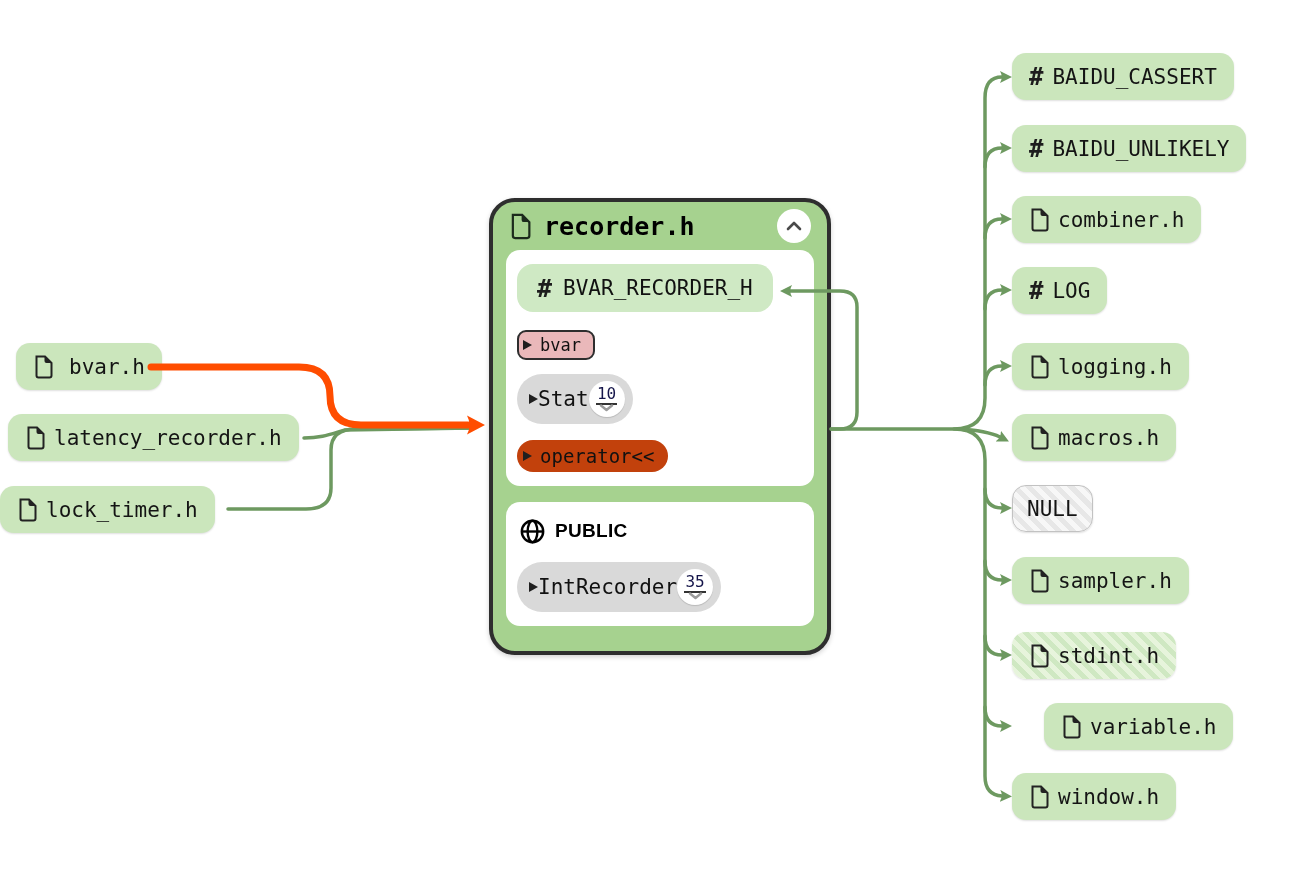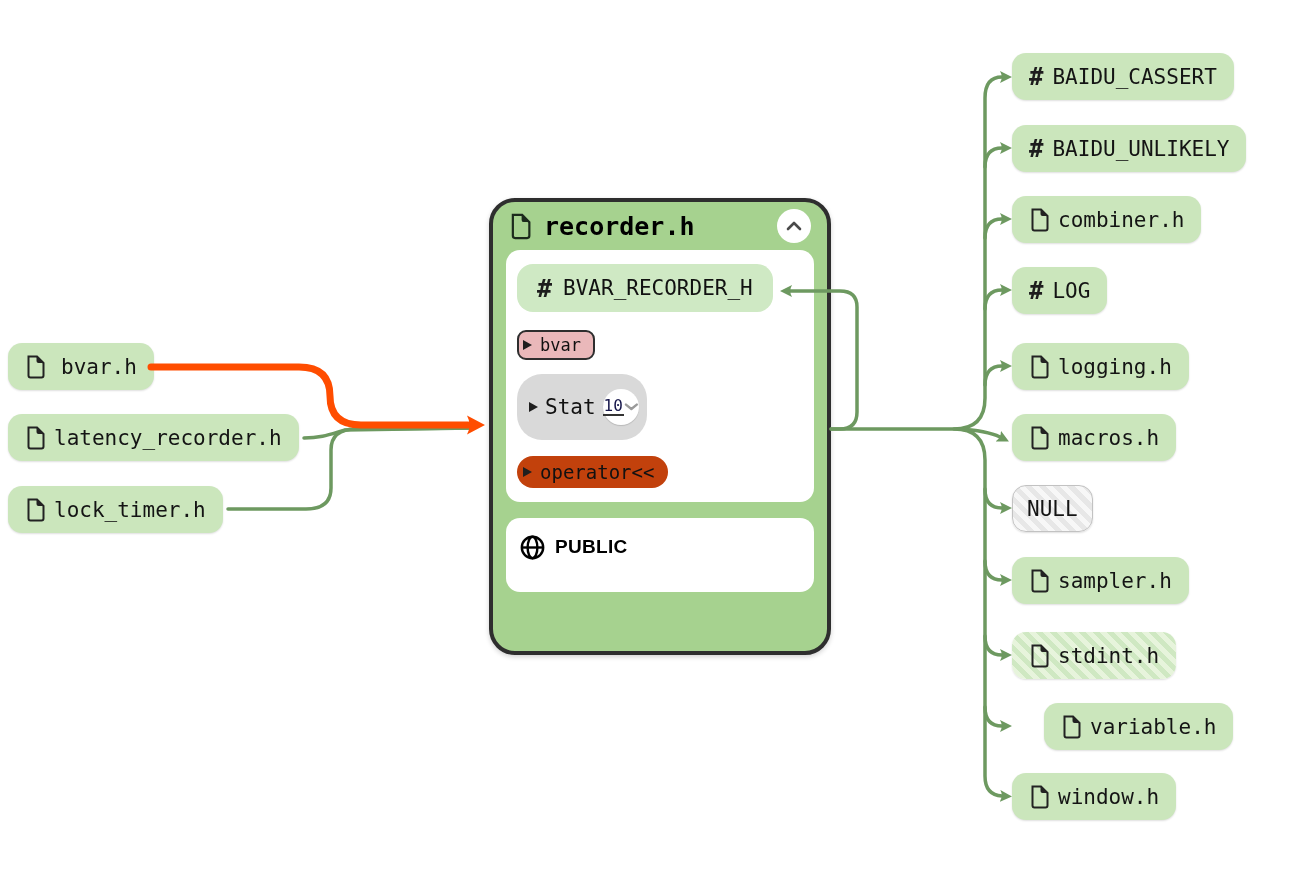--- a/index.html
+++ b/index.html
@@ -32,57 +32,57 @@
   .panel{background:#ffffff;border-radius:14px;padding:14px 11px;display:flex;
          flex-direction:column;align-items:flex-start;}
   .panel + .panel{margin-top:16px;}
 
   .cell{display:inline-flex;align-items:center;cursor:pointer;box-sizing:border-box;}
   .cell-macro{height:48px;border-radius:16px;background:#cfe9c4;padding:0 20px;gap:11px;
               font-size:21px;color:#111;margin-bottom:18px;}
   .cell-macro .hash{font-size:25px;font-weight:700;color:#1d1d1d;}
   .cell-mod{height:30px;background:#eab8ba;border:2px solid #2e2e2e;border-radius:9px;
             padding:0 12px 0 4px;gap:8px;font-size:17px;color:#111;margin-bottom:14px;}
-  .cell-cls{height:66px;border-radius:25px;background:#d9d9d9;padding:0 8px 0 12px;gap:7px;
+  .cell-cls{height:50px;border-radius:25px;background:#d9d9d9;padding:0 8px 0 12px;
             font-size:21px;color:#111;text-align:center;}
   .cell-cls.stat{margin-bottom:16px;}
   .cell-fn{height:32px;border-radius:16px;background:#c2410c;padding:0 14px 0 6px;gap:8px;
            font-size:19px;color:#111;}
   .tri{width:0;height:0;border-left:9px solid #1f1f1f;border-top:5.5px solid transparent;
        border-bottom:5.5px solid transparent;flex:0 0 auto;}
   .badge{width:36px;height:36px;border-radius:50%;background:#ffffff;display:flex;
-         flex-direction:row;align-items:center;justify-content:center;cursor:pointer;
+         flex-direction:column;align-items:center;justify-content:center;cursor:pointer;
          box-shadow:0 1px 1px rgba(0,0,0,.15);}
   .badge .num{font-size:16px;line-height:1.05;color:#15154a;border-bottom:2px solid #333;padding:0 1px;}
   .badge svg{margin-top:-1px;display:block;}
 
   .section-head{display:flex;align-items:center;gap:9px;height:30px;margin-bottom:16px;padding-left:2px;}
   .section-title{font-family:"Liberation Sans", sans-serif;font-weight:700;font-size:19px;
                  letter-spacing:.3px;color:#000;}
 </style>
 </head>
 <body>
 
 <div class="canvas">
 
-  <div class="chip" style="left:8px;top:343px;gap:16px;">
+  <div class="chip" style="left:16px;top:343px;gap:16px;">
     <svg class="ficon" width="20" height="24" viewBox="0 0 20 24">
         <path d="M3.5,1.5 h8.5 l6.5,6.5 V20.5 a2,2 0 0 1 -2,2 H5.5 a2,2 0 0 1 -2,-2 Z" fill="none" stroke="#222" stroke-width="2"></path>
         <path d="M11.5,1.5 V6 a2,2 0 0 0 2,2 H18 Z" fill="#222"></path>
       </svg>
     <span>bvar.h</span>
   </div>
   <div class="chip" style="left:8px;top:414px;">
     <svg class="ficon" width="20" height="24" viewBox="0 0 20 24">
         <path d="M3.5,1.5 h8.5 l6.5,6.5 V20.5 a2,2 0 0 1 -2,2 H5.5 a2,2 0 0 1 -2,-2 Z" fill="none" stroke="#222" stroke-width="2"></path>
         <path d="M11.5,1.5 V6 a2,2 0 0 0 2,2 H18 Z" fill="#222"></path>
       </svg>
     <span>latency_recorder.h</span>
   </div>
-  <div class="chip" style="left:8px;top:486px;">
+  <div class="chip" style="left:0;top:486px;">
     <svg class="ficon" width="20" height="24" viewBox="0 0 20 24">
         <path d="M3.5,1.5 h8.5 l6.5,6.5 V20.5 a2,2 0 0 1 -2,2 H5.5 a2,2 0 0 1 -2,-2 Z" fill="none" stroke="#222" stroke-width="2"></path>
         <path d="M11.5,1.5 V6 a2,2 0 0 0 2,2 H18 Z" fill="#222"></path>
       </svg>
     <span>lock_timer.h</span>
   </div>
 
   <div class="node">
     <div class="node-header">
       <svg class="ficon" width="22" height="27" viewBox="0 0 20 24">
@@ -125,20 +125,30 @@
     <div class="panel">
       <div class="section-head">
         <svg width="27" height="27" viewBox="0 0 26 26">
             <g fill="none" stroke="#000" stroke-width="2.3">
               <circle cx="13" cy="13" r="10.3"></circle>
               <ellipse cx="13" cy="13" rx="4.7" ry="10.3"></ellipse>
               <path d="M2.7,13 H23.3"></path>
             </g>
           </svg>
         <span class="section-title">PUBLIC</span>
+      </div>
+      <div class="cell cell-cls">
+        <span class="tri"></span>
+        <span>IntRecorder</span>
+        <span class="badge">
+          <span class="num">35</span>
+          <svg width="15" height="8" viewBox="0 0 15 8">
+              <polyline points="2,1.5 7.5,6 13,1.5" fill="none" stroke="#9a9a9a" stroke-width="2.4" stroke-linecap="round" stroke-linejoin="round"></polyline>
+            </svg>
+        </span>
       </div>
     </div>
   </div>
 
   <div class="chip" style="left:1012px;top:53px;">
     <span class="hash">#</span>
     <span>BAIDU_CASSERT</span>
   </div>
   <div class="chip" style="left:1012px;top:125px;">
     <span class="hash">#</span>

